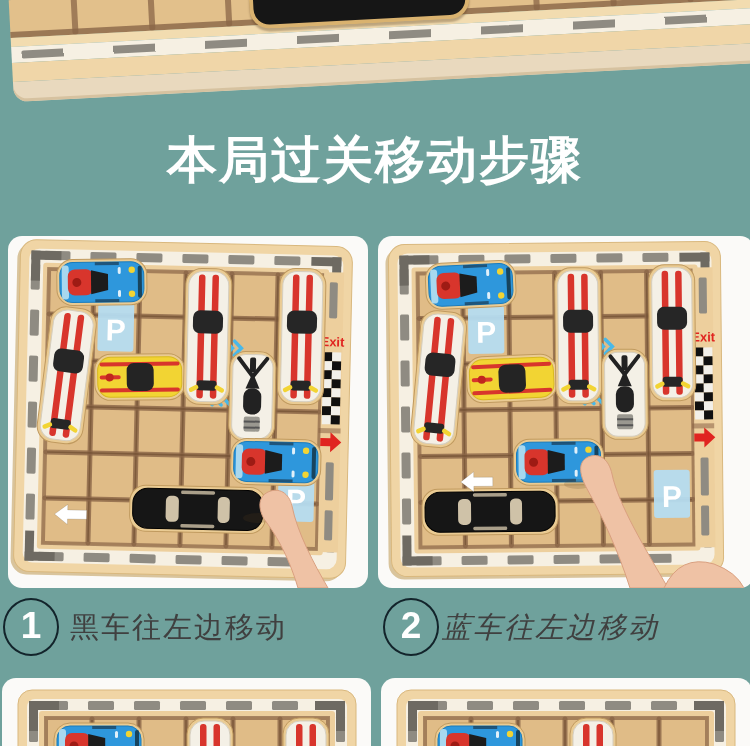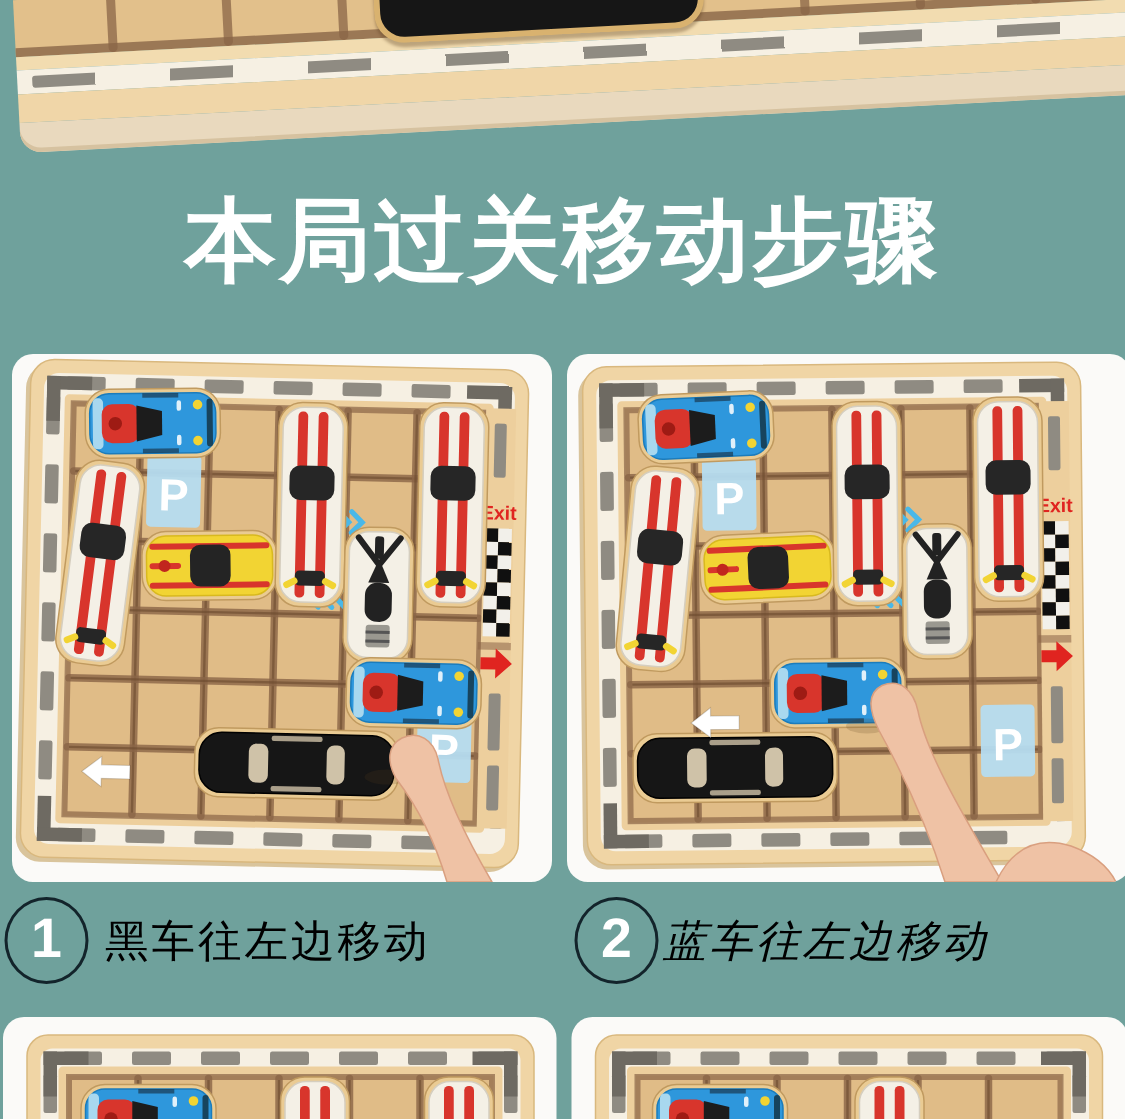--- a/index.html
+++ b/index.html
@@ -20,34 +20,34 @@
   .tb-dashes{position:absolute;left:10px;right:10px;top:4px;height:8px;
     background:repeating-linear-gradient(90deg,#8F8B82 0 42px,transparent 42px 92px);border-radius:2px;}
   .tb-wood{position:absolute;left:0;right:0;top:63px;height:19px;background:#F0D6A8;}
   .tb-side{position:absolute;left:0;right:0;top:82px;height:20px;background:#E9D9BE;
     border-radius:0 0 14px 14px;box-shadow:inset 0 -3px 0 #D6C2A0;}
   .tb-car{position:absolute;left:240px;top:-10px;width:212px;height:48px;
     background:#161616;border:4px solid #D9B26F;border-top:none;
     border-radius:4px 4px 20px 20px;box-shadow:0 3px 2px rgba(90,60,30,.35);overflow:hidden;}
   
   .title-wrap{position:absolute;left:0;top:130px;width:750px;text-align:center;}
-  .title-wrap h1{margin:0;font-size:61px;line-height:60px;font-weight:600;
+  .title-wrap h1{margin:0;font-size:50px;line-height:60px;font-weight:600;
     color:#FFFFFF;letter-spacing:2px;}
   
   .photo-card{position:absolute;top:236px;height:352px;background:#FBFAF8;
     border-radius:14px;overflow:hidden;}
   #photo-left{left:8px;width:360px;}
   #photo-right{left:378px;width:376px;}
   .photo-card svg{display:block;}
   
   .caption{position:absolute;top:598px;height:60px;}
   .cap-num{position:absolute;top:0;width:52px;height:54px;border:2.5px solid #13242B;
     border-radius:50%;color:#FFFFFF;font-size:37px;font-weight:bold;
     text-align:center;line-height:52px;}
-  .cap-txt{position:absolute;top:10px;color:#000000;font-size:29px;
+  .cap-txt{position:absolute;top:10px;color:#404040;font-size:29px;
     letter-spacing:2px;white-space:nowrap;}
   #cap1{left:0;} #cap1 .cap-num{left:3px;} #cap1 .cap-txt{left:70px;}
   #cap2{left:380px;} #cap2 .cap-num{left:3px;} #cap2 .cap-txt{left:62px;font-style:italic;}
   
   .mini-card{position:absolute;top:678px;height:130px;background:#FBFAF8;
     border-radius:14px;overflow:hidden;}
   #mini-left{left:2px;width:369px;}
   #mini-right{left:381px;width:371px;}
 </style>
 </head>

